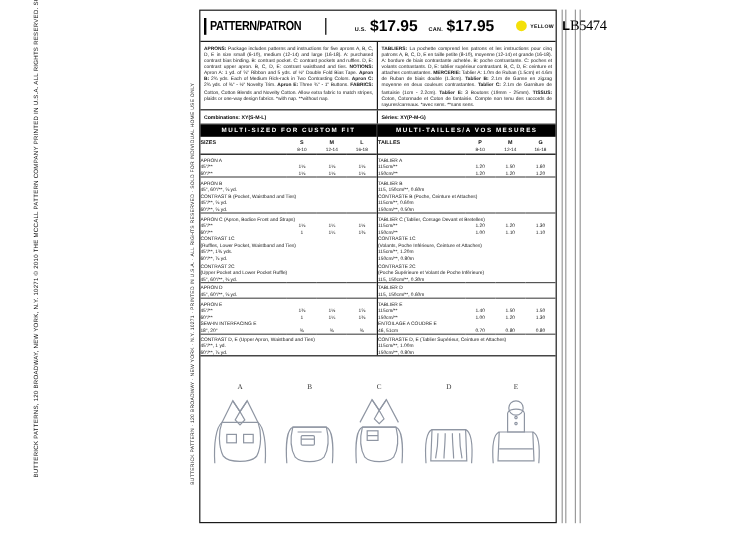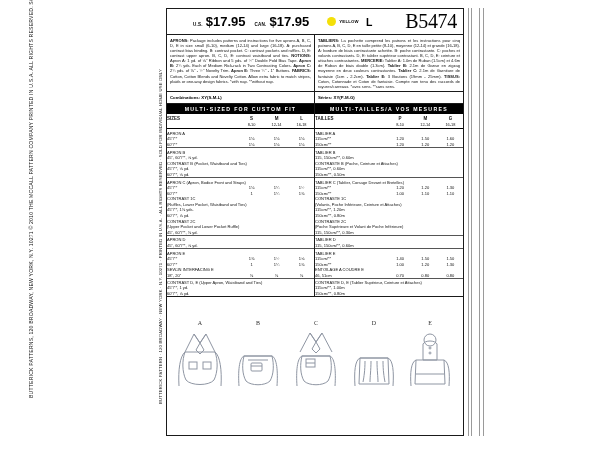--- a/index.html
+++ b/index.html
@@ -122,21 +122,21 @@
   }
   #size-letter {
     font-size: 10.5px;
     font-weight: bold;
     margin-left: 4px;
     line-height: 10px;
   }
   #pattern-number {
     margin-left: auto;
     font-family: "Liberation Serif", serif;
-    font-size: 20px;
+    font-size: 12px;
     letter-spacing: -0.3px;
     padding-right: 2px;
   }
 
   
   #desc {
     display: flex;
     border-bottom: 1.1px solid #1a1a1a;
   }
   .desc-col {
@@ -248,20 +248,23 @@
 <div id="edge-lines">
   <i style="left:2px;"></i>
     <i style="left:5px;"></i>
     <i style="left:13px;"></i>
     <i style="left:17px;"></i>
 </div>
 
 <div id="envelope">
 
   <div id="header">
+    <div id="brand-box">
+      <span id="brand-text">PATTERN/PATRON</span>
+    </div>
     <div id="price-block">
       <span class="price-cc">U.S.</span>
       <span class="price-val">$17.95</span>
       <span class="price-cc" style="margin-left:6px;">CAN.</span>
       <span class="price-val">$17.95</span>
     </div>
     <div id="color-block">
       <span id="color-dot" style="background: rgb(244, 224, 9);"></span>
       <span id="color-name">YELLOW</span>
       <span id="size-letter">L</span>

